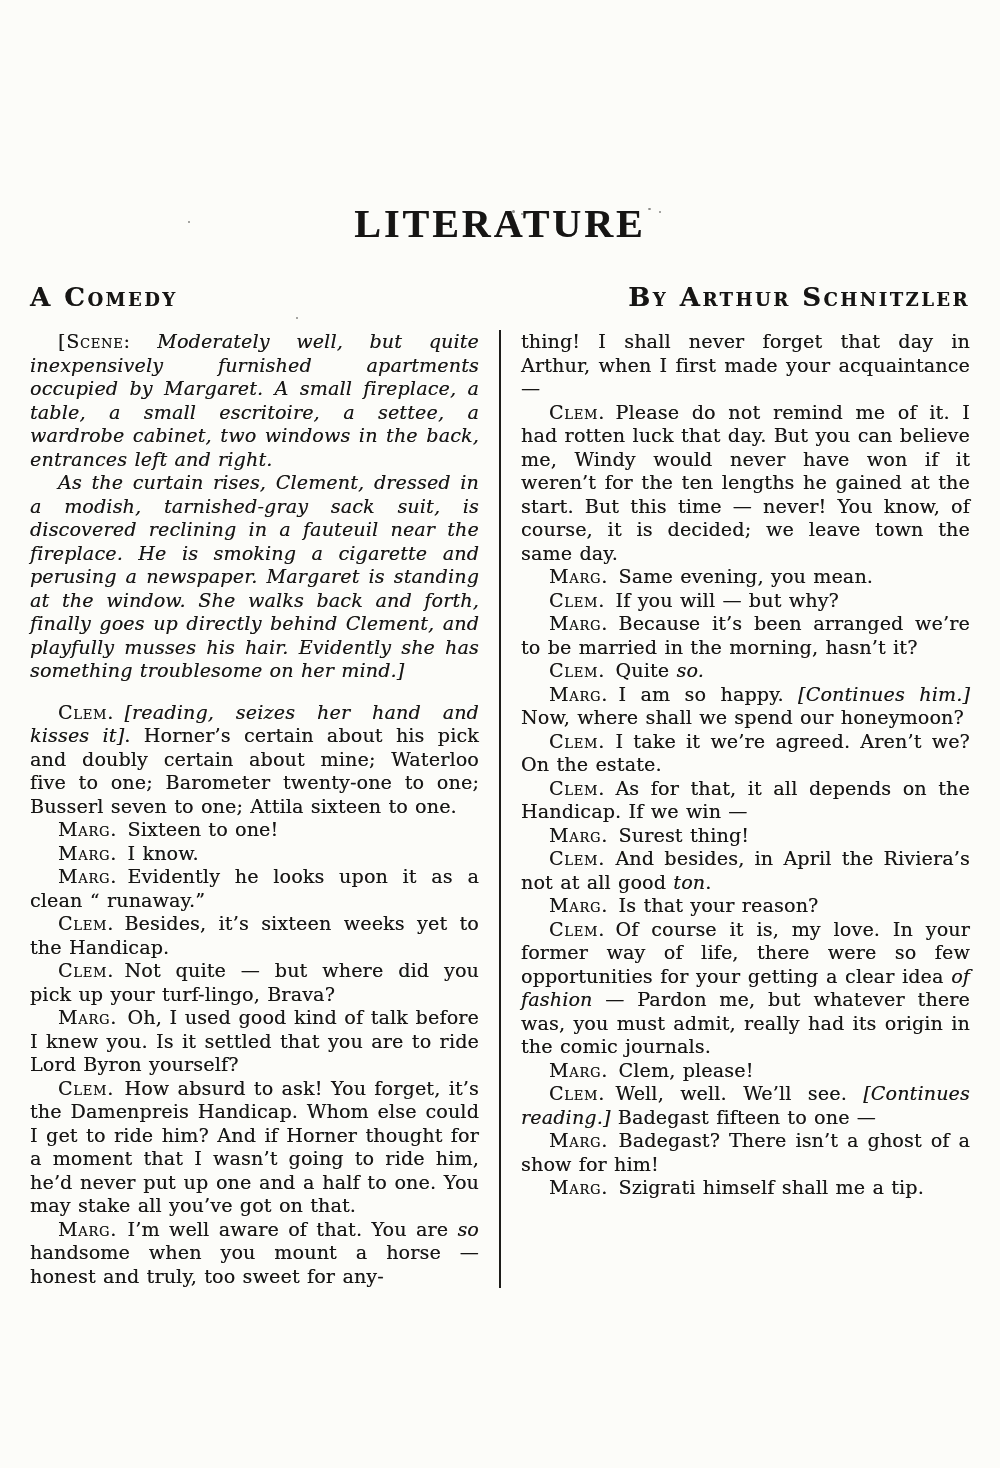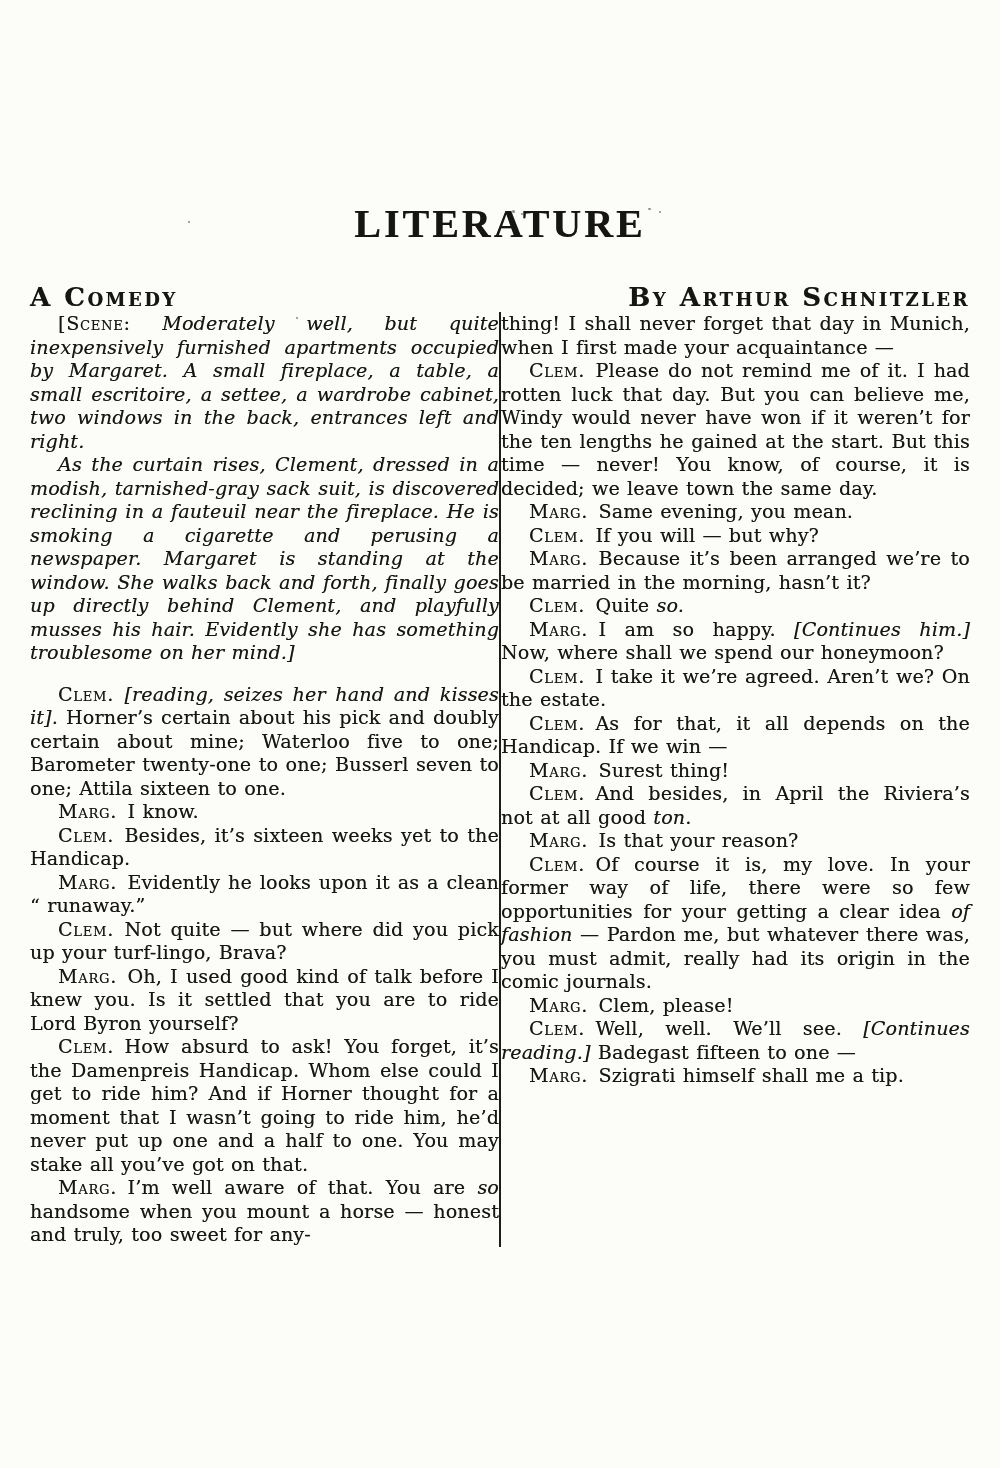--- a/index.html
+++ b/index.html
@@ -6,21 +6,21 @@
     background:#fcfcf9;color:#161514;
     font-family:"DejaVu Serif","Liberation Serif",serif;}
   .page{position:relative;width:1000px;height:1468px;padding:0 30px;box-sizing:border-box;
     text-shadow:0.25px 0.25px 0.2px rgba(10,10,10,0.55);}
   .masthead{margin-top:204px;text-align:center;}
   h1.title{margin:12px;font-family:"Liberation Serif","DejaVu Serif",serif;
     font-size:40px;font-weight:700;letter-spacing:3px;line-height:1;}
   .subrow{display:flex;justify-content:space-between;align-items:baseline;margin-top:40px;}
   .smallcaps-head{font-variant:small-caps;font-weight:700;font-size:26px;
     letter-spacing:2.5px;line-height:1;}
-  .cols{display:grid;grid-template-columns:1fr 2px 1fr;column-gap:0;margin-top:2px;}
+  .cols{display:grid;grid-template-columns:1fr 2px 1fr;column-gap:20px;margin-top:20px;}
   .divider{background:#1d1c1a;width:2px;}
   .col{font-size:19px;line-height:23.5px;text-align:justify;letter-spacing:0.2px;word-spacing:1px;}
   .col p{margin:0;text-indent:28px;}
   .col p.noindent{text-indent:0;}
   .col p.gap{margin-top:18px;}
   .i{font-style:italic;}
   .sc{font-variant:small-caps;letter-spacing:0.8px;}
   .nm{font-variant:small-caps;letter-spacing:0.8px;margin-right:0.55em;}
   .speck{position:absolute;background:#2a2a28;border-radius:50%;opacity:0.55;}
 </style>
@@ -43,42 +43,44 @@
   <div class="subrow">
     <span class="smallcaps-head">A Comedy</span>
     <span class="smallcaps-head">By Arthur Schnitzler</span>
   </div>
 
   <div class="cols">
     <div class="col" id="col-left">
         <p><span class="sc">[Scene:</span><span class="i"> Moderately well, but quite inexpensively furnished apartments occupied by Margaret.  A small fireplace, a table, a small escritoire, a settee, a wardrobe cabinet, two windows in the back, entrances left and right.</span></p>
         <p><span class="i">As the curtain rises, Clement, dressed in a modish, tarnished-gray sack suit, is discovered reclining in a fauteuil near the fireplace.  He is smoking a cigarette and perusing a newspaper.  Margaret is standing at the window.  She walks back and forth, finally goes up directly behind Clement, and playfully musses his hair.  Evidently she has something troublesome on her mind.]</span></p>
         <p class="gap"><span class="nm">Clem.</span><span class="i">[reading, seizes her hand and kisses it]</span><span>.  Horner’s certain about his pick and doubly certain about mine; Waterloo five to one; Barometer twenty-one to one; Busserl seven to one; Attila sixteen to one.</span></p>
+        <p><span class="nm">Marg.</span><span>Sixteen to one!</span></p>
         <p><span class="nm">Marg.</span><span>I know.</span></p>
+        <p><span class="nm">Marg.</span><span>Evidently he looks upon it as a clean “ runaway.”</span></p>
         <p><span class="nm">Clem.</span><span>Besides, it’s sixteen weeks yet to the Handicap.</span></p>
-        <p><span class="nm">Marg.</span><span>Evidently he looks upon it as a clean “ runaway.”</span></p>
         <p><span class="nm">Clem.</span><span>Not quite — but where did you pick up your turf-lingo, Brava?</span></p>
         <p><span class="nm">Marg.</span><span>Oh, I used good kind of talk before I knew you.  Is it settled that you are to ride Lord Byron yourself?</span></p>
         <p><span class="nm">Clem.</span><span>How absurd to ask!  You forget, it’s the Damenpreis Handicap.  Whom else could I get to ride him?  And if Horner thought for a moment that I wasn’t going to ride him, he’d never put up one and a half to one.  You may stake all you’ve got on that.</span></p>
         <p><span class="nm">Marg.</span><span>I’m well aware of that.  You are </span><span class="i">so</span><span> handsome when you mount a horse — honest and truly, too sweet for any-</span></p>
       </div>
     <div class="divider"></div>
     <div class="col" id="col-right">
-        <p class="noindent"><span>thing!  I shall never forget that day in Munich, when I first made your acquaintance —</span></p>
+        <p class="noindent"><span>thing!  I shall never forget that day in Arthur, when I first made your acquaintance —</span></p>
         <p><span class="nm">Clem.</span><span>Please do not remind me of it.  I had rotten luck that day.  But you can believe me, Windy would never have won if it weren’t for the ten lengths he gained at the start.  But this time — never!  You know, of course, it is decided; we leave town the same day.</span></p>
         <p><span class="nm">Marg.</span><span>Same evening, you mean.</span></p>
         <p><span class="nm">Clem.</span><span>If you will — but why?</span></p>
         <p><span class="nm">Marg.</span><span>Because it’s been arranged we’re to be married in the morning, hasn’t it?</span></p>
         <p><span class="nm">Clem.</span><span>Quite </span><span class="i">so.</span></p>
         <p><span class="nm">Marg.</span><span>I am so happy.  </span><span class="i">[Continues him.]</span><span>  Now, where shall we spend our honeymoon?</span></p>
         <p><span class="nm">Clem.</span><span>I take it we’re agreed.  Aren’t we?  On the estate.</span></p>
         <p><span class="nm">Clem.</span><span>As for that, it all depends on the Handicap.  If we win —</span></p>
         <p><span class="nm">Marg.</span><span>Surest thing!</span></p>
         <p><span class="nm">Clem.</span><span>And besides, in April the Riviera’s not at all good </span><span class="i">ton</span><span>.</span></p>
         <p><span class="nm">Marg.</span><span>Is that your reason?</span></p>
         <p><span class="nm">Clem.</span><span>Of course it is, my love.  In your former way of life, there were so few opportunities for your getting a clear idea </span><span class="i">of fashion</span><span> —  Pardon me, but whatever there was, you must admit, really had its origin in the comic journals.</span></p>
         <p><span class="nm">Marg.</span><span>Clem, please!</span></p>
         <p><span class="nm">Clem.</span><span>Well, well.  We’ll see.  </span><span class="i">[Continues reading.]</span><span>  Badegast fifteen to one —</span></p>
+        <p><span class="nm">Marg.</span><span>Badegast?  There isn’t a ghost of a show for him!</span></p>
         <p><span class="nm">Marg.</span><span>Szigrati himself shall me a tip.</span></p>
       </div>
   </div>
 
 </div>
 
 </body></html>

